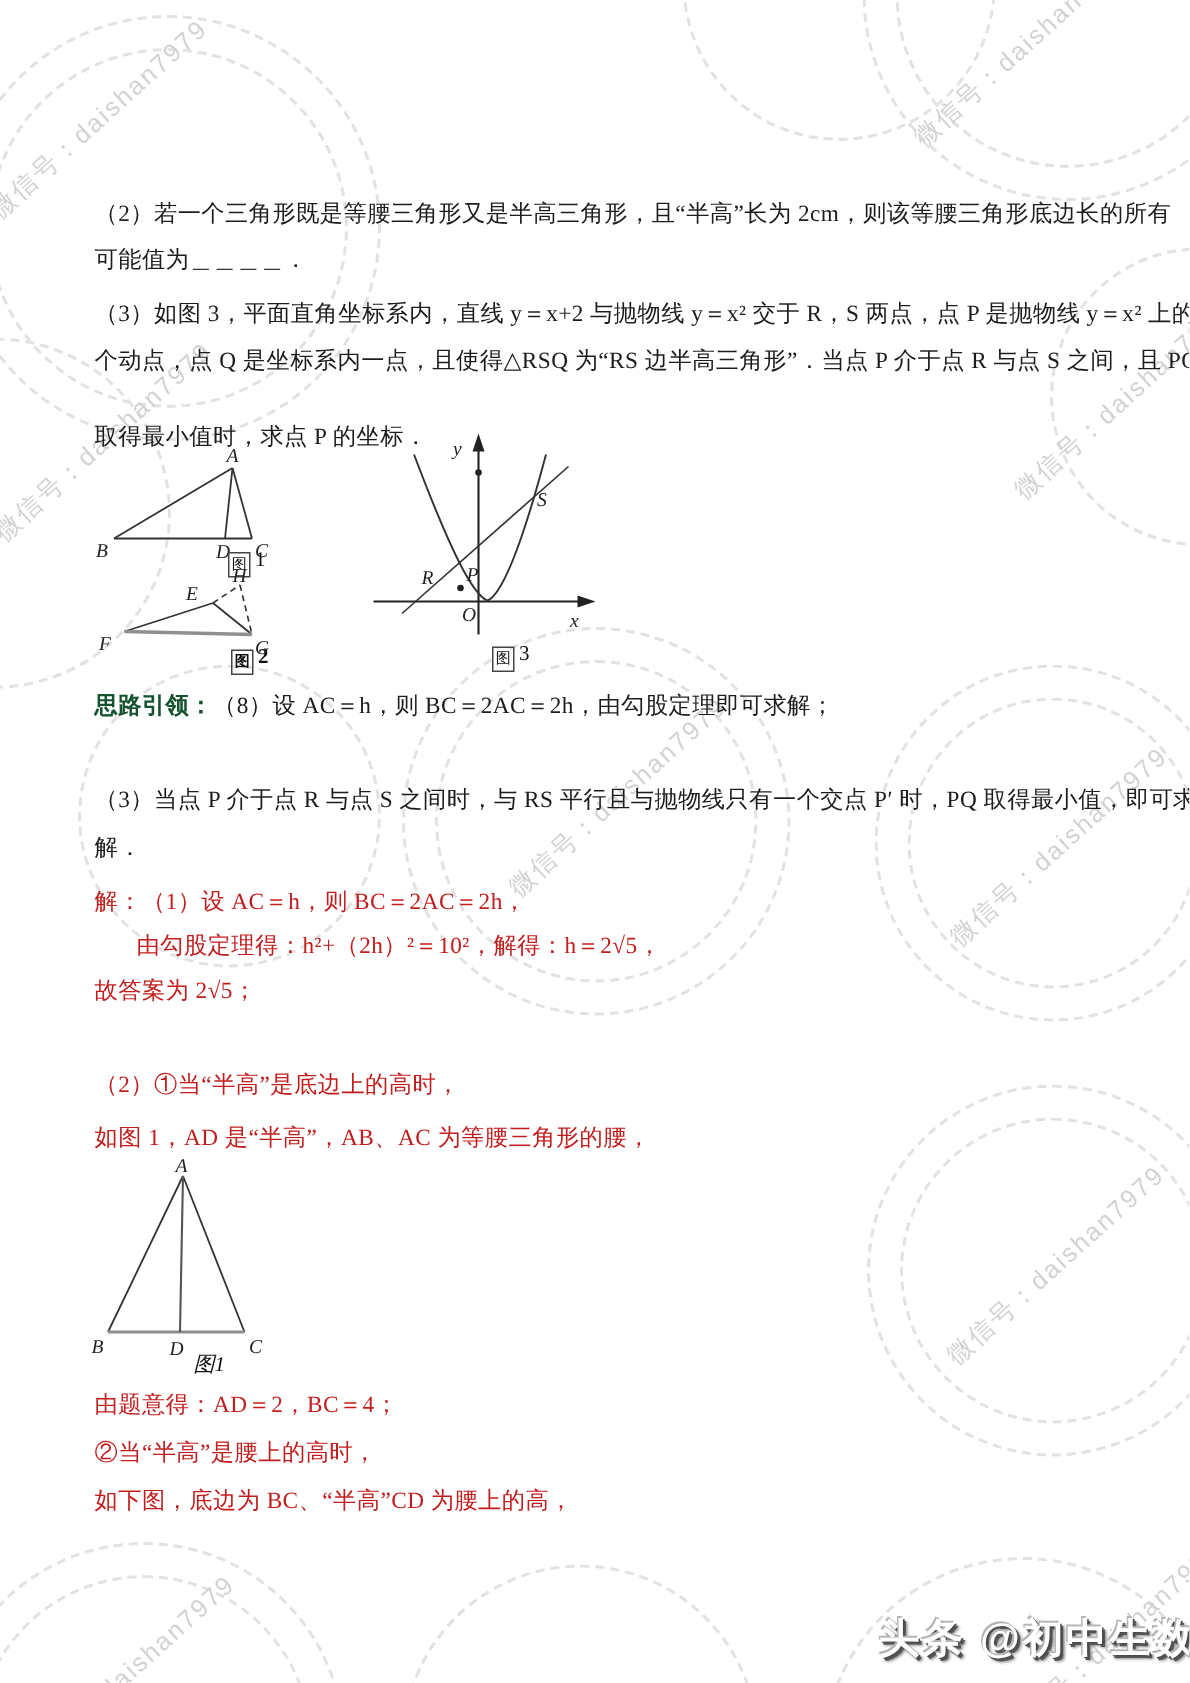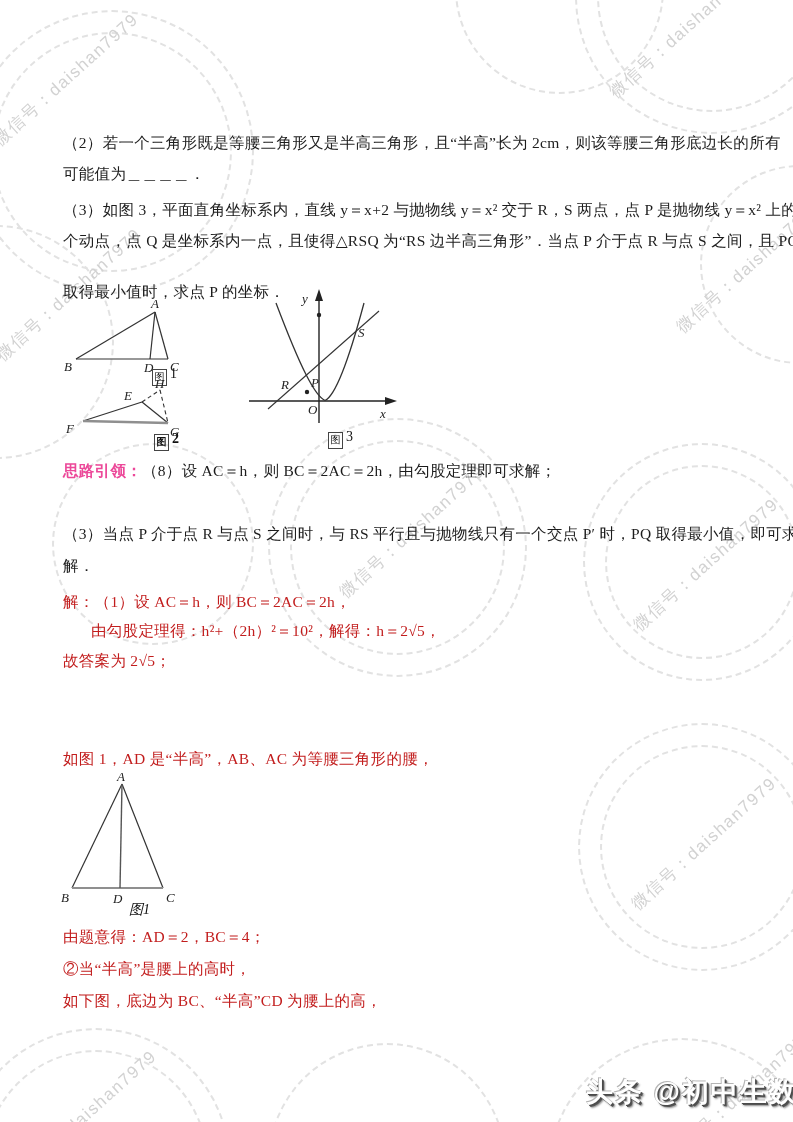--- a/index.html
+++ b/index.html
@@ -15,21 +15,21 @@
     position:absolute;color:#d2d2d2;font-size:17px;letter-spacing:1.5px;
     white-space:nowrap;transform:rotate(-42deg);transform-origin:center;
     font-family:"Liberation Sans","DejaVu Sans",sans-serif;
   }
   
   .tl{
     position:absolute;left:63px;white-space:nowrap;font-size:15.5px;
     line-height:20px;letter-spacing:0.3px;
   }
   .red{color:#c21d1d;}
-  .guide-label{color:#ec4899;font-weight:bold;}
+  .guide-label{color:#14532d;font-weight:bold;}
   
   .fig{position:absolute;}
   svg text{
     font-family:"Liberation Serif","DejaVu Serif",serif;
     font-style:italic;font-size:13px;fill:#222;
   }
   .fig-caption{
     position:absolute;font-size:14px;color:#111;white-space:nowrap;
     font-style:normal;
     padding-left:32px;
@@ -141,20 +141,21 @@
 
   <div class="tl" style="top:461px;">
     <span class="guide-label">思路引领：</span><span>（8）设 AC＝h，则 BC＝2AC＝2h，由勾股定理即可求解；</span>
   </div>
   <div class="tl" style="top:524px;">（3）当点 P 介于点 R 与点 S 之间时，与 RS 平行且与抛物线只有一个交点 P′ 时，PQ 取得最小值，即可求</div>
   <div class="tl" style="top:556px;">解．</div>
 
   <div class="tl red" style="top:592px;">解：（1）设 AC＝h，则 BC＝2AC＝2h，</div>
   <div class="tl red" style="top:621px;margin-left:28px;">由勾股定理得：h²+（2h）²＝10²，解得：h＝2√5，</div>
   <div class="tl red" style="top:651px;">故答案为 2√5；</div>
+  <div class="tl red" style="top:714px;">（2）①当“半高”是底边上的高时，</div>
   <div class="tl red" style="top:749px;">如图 1，AD 是“半高”，AB、AC 为等腰三角形的腰，</div>
 
   <svg class="fig" style="left:56px;top:770px;" width="130" height="138" viewBox="0 0 130 138">
     <line x1="66" y1="14" x2="16" y2="118" stroke="#333" stroke-width="1.2"></line>
     <line x1="66" y1="14" x2="107" y2="118" stroke="#333" stroke-width="1.2"></line>
     <line x1="16" y1="118" x2="107" y2="118" stroke="#8f8f8f" stroke-width="2"></line>
     <line x1="66" y1="14" x2="64" y2="118" stroke="#555" stroke-width="1.4"></line>
     <text x="61" y="11">A</text>
     <text x="5" y="132">B</text>
     <text x="57" y="133">D</text>

